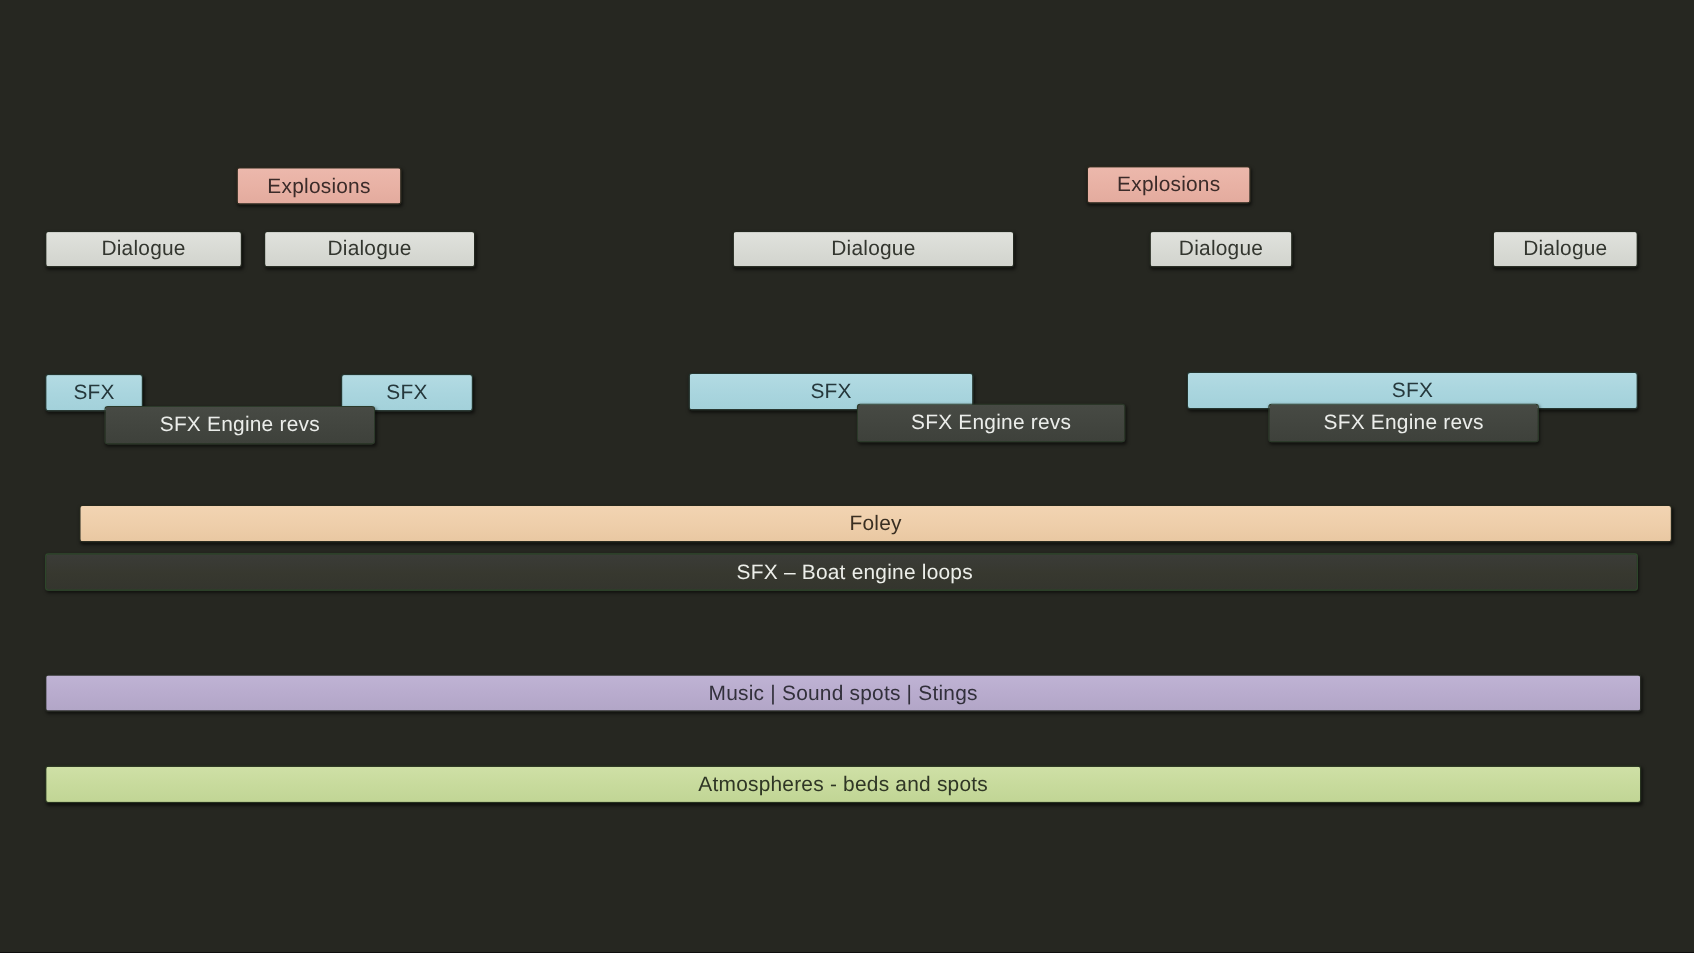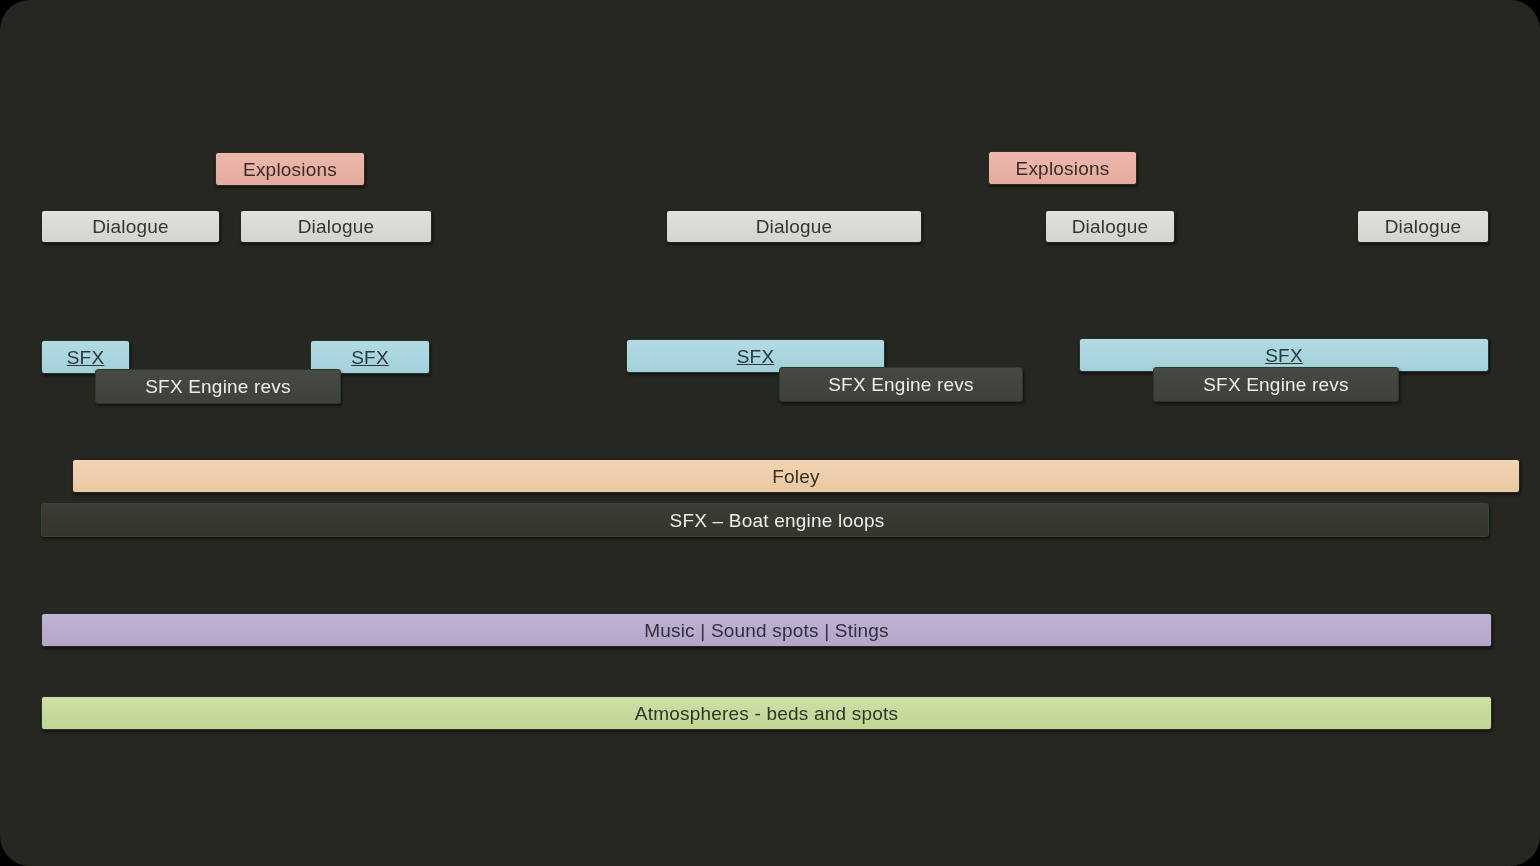--- a/index.html
+++ b/index.html
@@ -10,21 +10,20 @@
   }
   body {
     font-family: "Liberation Sans", sans-serif;
   }
   #stage {
     position: relative;
     width: 1540px;
     height: 866px;
     background: #262721;
     overflow: hidden;
-    border-radius: 30px;
   }
   .clip {
     position: absolute;
     box-sizing: border-box;
     display: flex;
     align-items: center;
     justify-content: center;
     border-radius: 3px;
     font-size: 19px;
     letter-spacing: 0.2px;
@@ -46,21 +45,20 @@
   }
   .c-dialogue {
     background: linear-gradient(180deg,#e0e2dd 0%,#d8dad4 55%,#d2d4ce 100%);
     color: #33362f;
     border-color: #23281f;
   }
   .c-sfx {
     background: linear-gradient(180deg,#b3dbe3 0%,#a9d5de 55%,#a3d1da 100%);
     color: #26383c;
     border-color: #24352f;
-    text-decoration: underline;
   }
   .c-sfxrev {
     background: linear-gradient(180deg,#474a44 0%,#42453f 55%,#3e413b 100%);
     color: #ebedea;
     border-color: #2c3a2a;
   }
   .c-foley {
     background: linear-gradient(180deg,#f2d4b2 0%,#eeceaa 55%,#e9c8a2 100%);
     color: #3a2f22;
     border-color: #26281d;

